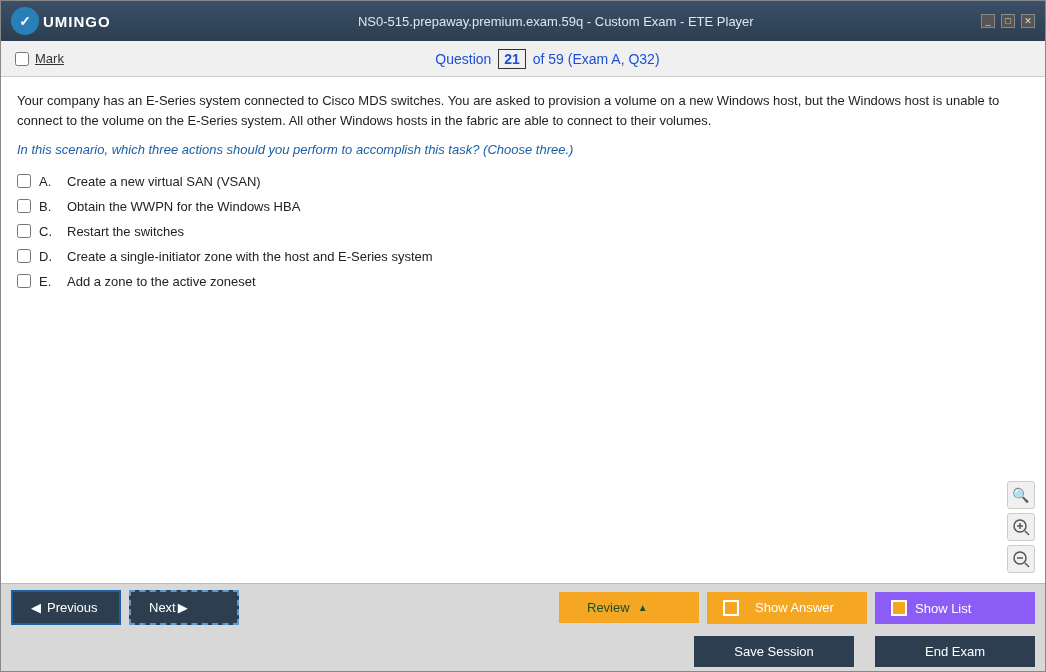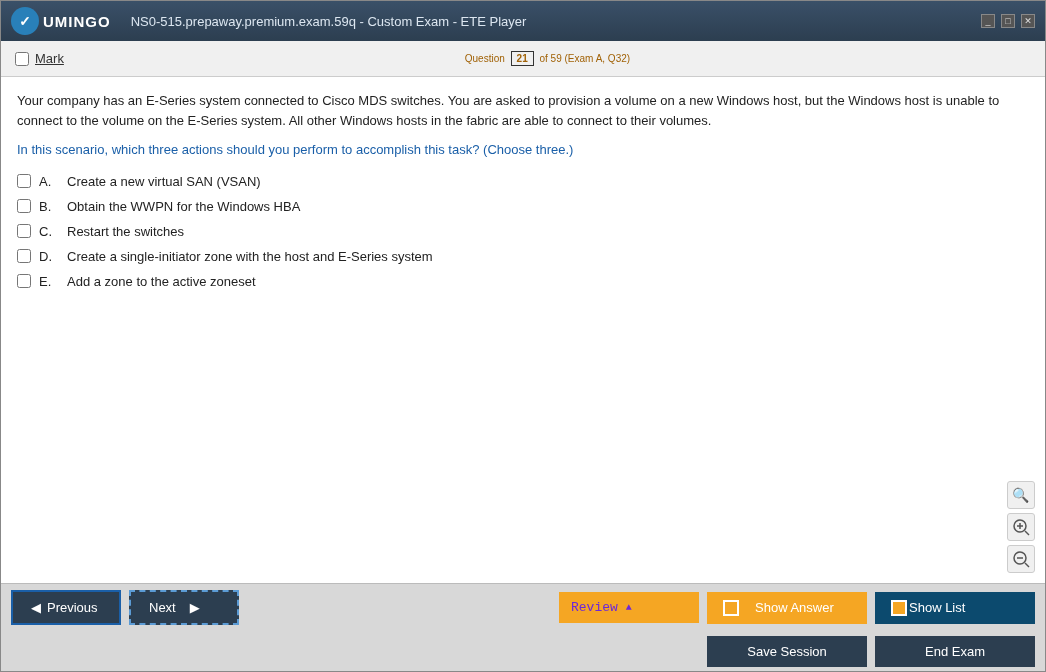--- a/index.html
+++ b/index.html
@@ -24,21 +24,21 @@
     }
     .logo-circle {
       width: 28px; height: 28px;
       background: #2980b9;
       border-radius: 50%;
       display: flex; align-items: center; justify-content: center;
       margin-right: 4px;
     }
     .logo-check { color: white; font-size: 14px; font-weight: bold; }
     .logo-text { color: white; font-size: 15px; font-weight: bold; letter-spacing: 1px; }
-    .titlebar-title { flex: 1; font-size: 13px; color: #dce6f0; }
+    .titlebar-title { flex: 1; text-align: center; font-size: 13px; color: #dce6f0; }
     .titlebar-controls { display: flex; gap: 6px; align-items: center; }
     .wctrl {
       width: 14px; height: 14px;
       background: #555;
       border: 1px solid #888;
       cursor: pointer;
       display: flex; align-items: center; justify-content: center;
       font-size: 9px; color: #ddd;
     }
 
@@ -49,40 +49,40 @@
       height: 36px;
       display: flex;
       align-items: center;
       padding: 16px 14px;
       flex-shrink: 0;
       justify-content: center;
     }
     .mark-checkbox { display: flex; align-items: center; gap: 6px; }
     .mark-checkbox input[type=checkbox] { width: 14px; height: 14px; }
     .mark-label { font-size: 13px; text-decoration: underline; color: #333; }
-    .question-nav { flex: 1; text-align: center; font-size: 10px; color: #a16207; }
+    .question-nav { flex: 1; text-align: center; font-size: 14px; color: #1d4ed8; }
     .question-num-box {
       display: inline-block;
       border: 1px solid #333;
       padding: 1px 5px;
       font-weight: bold;
       margin: 0 3px;
     }
 
     
     .content {
       flex: 1;
       overflow-y: auto;
       padding: 14px 16px 10px 16px;
       background: #fff;
       position: relative;
       border-radius: 19px;
     }
     .question-text { font-size: 13px; color: #222; line-height: 1.5; margin-bottom: 10px; }
-    .question-scenario { font-size: 13px; color: #1a5fa8; line-height: 1.5; margin-bottom: 14px; }
+    .question-scenario { font-size: 13px; color: #1a5fa8; line-height: 1.5; margin-bottom: 14px; font-style: italic; }
     .answer-option {
       display: flex;
       align-items: center;
       gap: 8px;
       margin-bottom: 10px;
       font-size: 13px;
       color: #222;
     }
     .answer-option input[type=checkbox] { width: 14px; height: 14px; flex-shrink: 0; }
     .option-letter { font-weight: normal; min-width: 20px; }
@@ -122,21 +122,21 @@
       align-items: center;
       height: 48px;
       padding: 0 10px;
       gap: 8px;
     }
     .bottom-row2 {
       display: flex;
       align-items: center;
       height: 40px;
       padding: 0 10px;
-      gap: 8px;
+      gap: 21px;
       justify-content: flex-end;
     }
 
     
     .nav-btn-prev {
       background: #2c3e50;
       color: white;
       border: 2px solid #1a5fa8;
       padding: 8px 18px;
       font-size: 13px;
@@ -144,56 +144,55 @@
       display: flex; align-items: center; gap: 6px;
       min-width: 110px;
     }
     .nav-btn-next {
       background: #2c3e50;
       color: white;
       border: 2px dashed #5b9bd5;
       padding: 8px 18px;
       font-size: 13px;
       cursor: pointer;
-      display: flex; align-items: center; gap: 14px;
+      display: flex; align-items: center; gap: 2px;
       min-width: 110px;
     }
 
     .review-btn {
       background: #f5a623;
-      color: #6d28d9;
-      border: none;
-      padding: 8px 12px;
+      color: #14532d;
+      border: none;
+      padding: 8px 28px;
       font-size: 13px;
       cursor: pointer;
       display: flex; align-items: center; gap: 8px;
       min-width: 140px;
       margin-left: auto;
-      font-family: Liberation Mono, monospace;
     }
     .review-arrow { font-size: 10px; }
 
     .show-answer-btn {
       background: #f5a623;
       color: white;
       border: none;
       padding: 8px 16px;
       font-size: 13px;
       cursor: pointer;
       display: flex; align-items: center; gap: 16px;
       min-width: 160px;
     }
     .show-list-btn {
-      background: #0c4a6e;
+      background: #8b5cf6;
       color: white;
       border: none;
       padding: 8px 16px;
       font-size: 13px;
       cursor: pointer;
-      display: flex; align-items: center; gap: 2px;
+      display: flex; align-items: flex-end; gap: 8px;
       min-width: 160px;
     }
     .btn-icon-sq {
       width: 16px; height: 16px;
       background: #f5a623;
       border: 2px solid white;
       flex-shrink: 0;
     }
 
     .save-session-btn {

